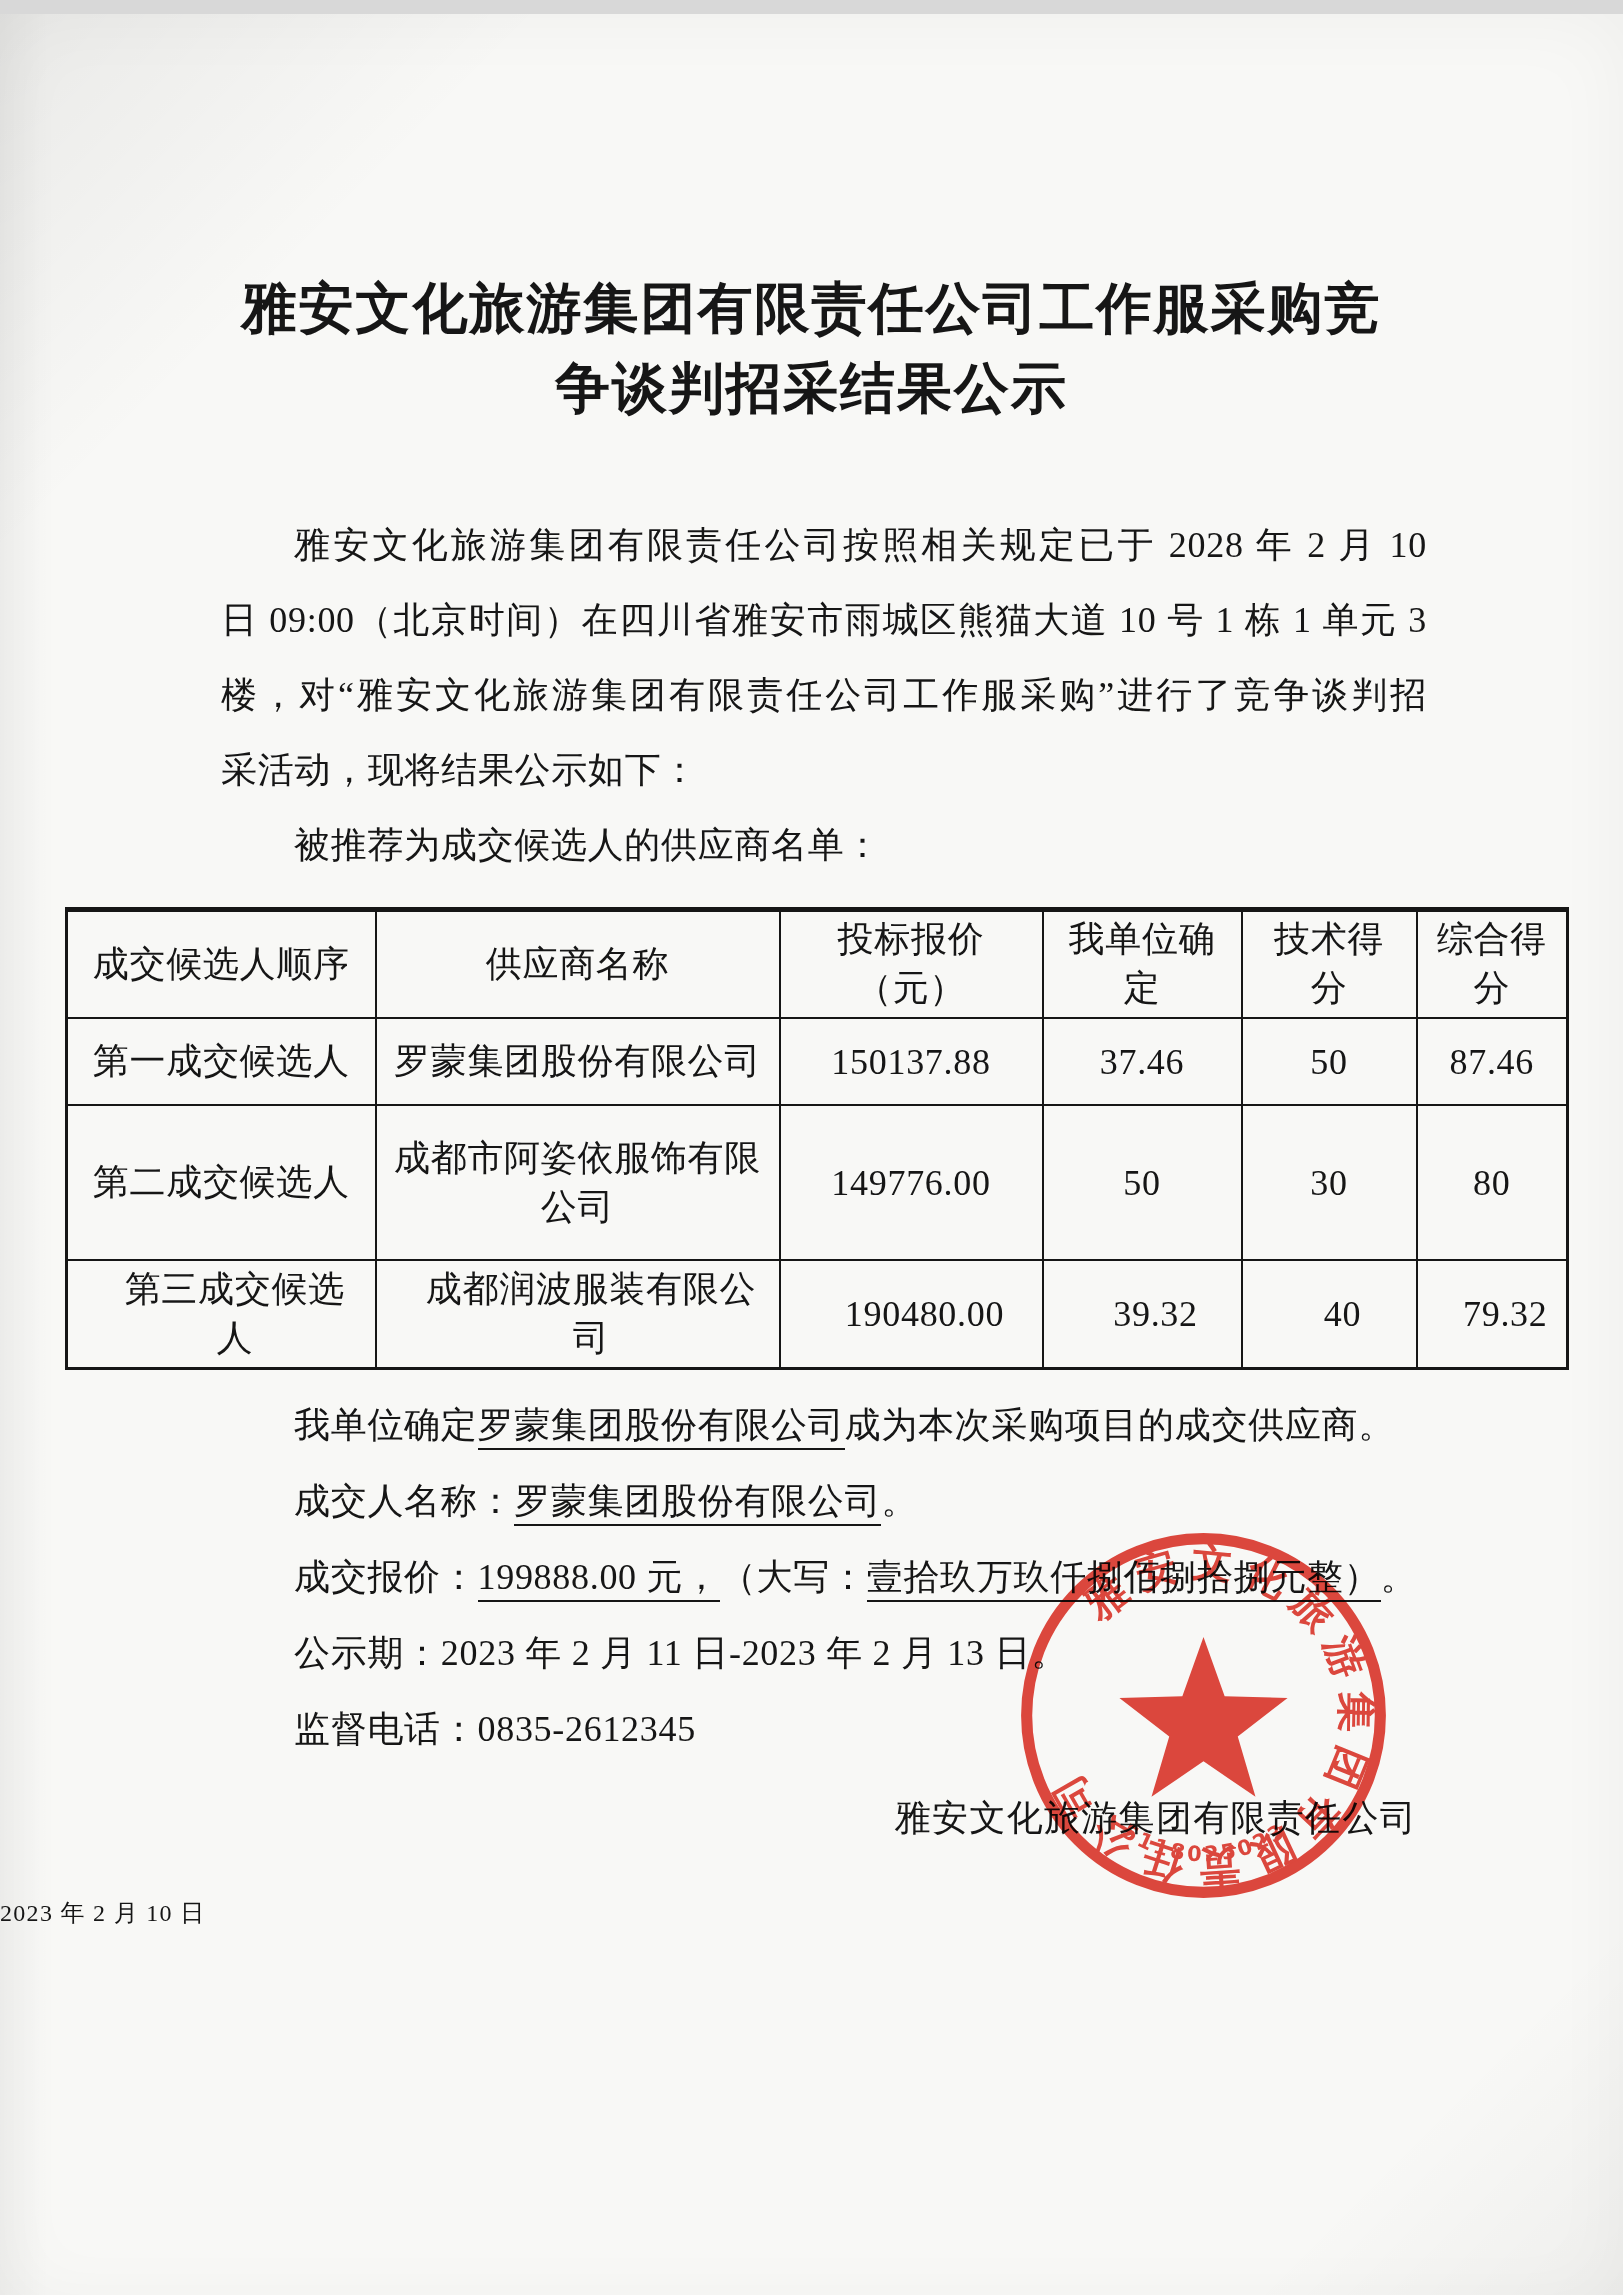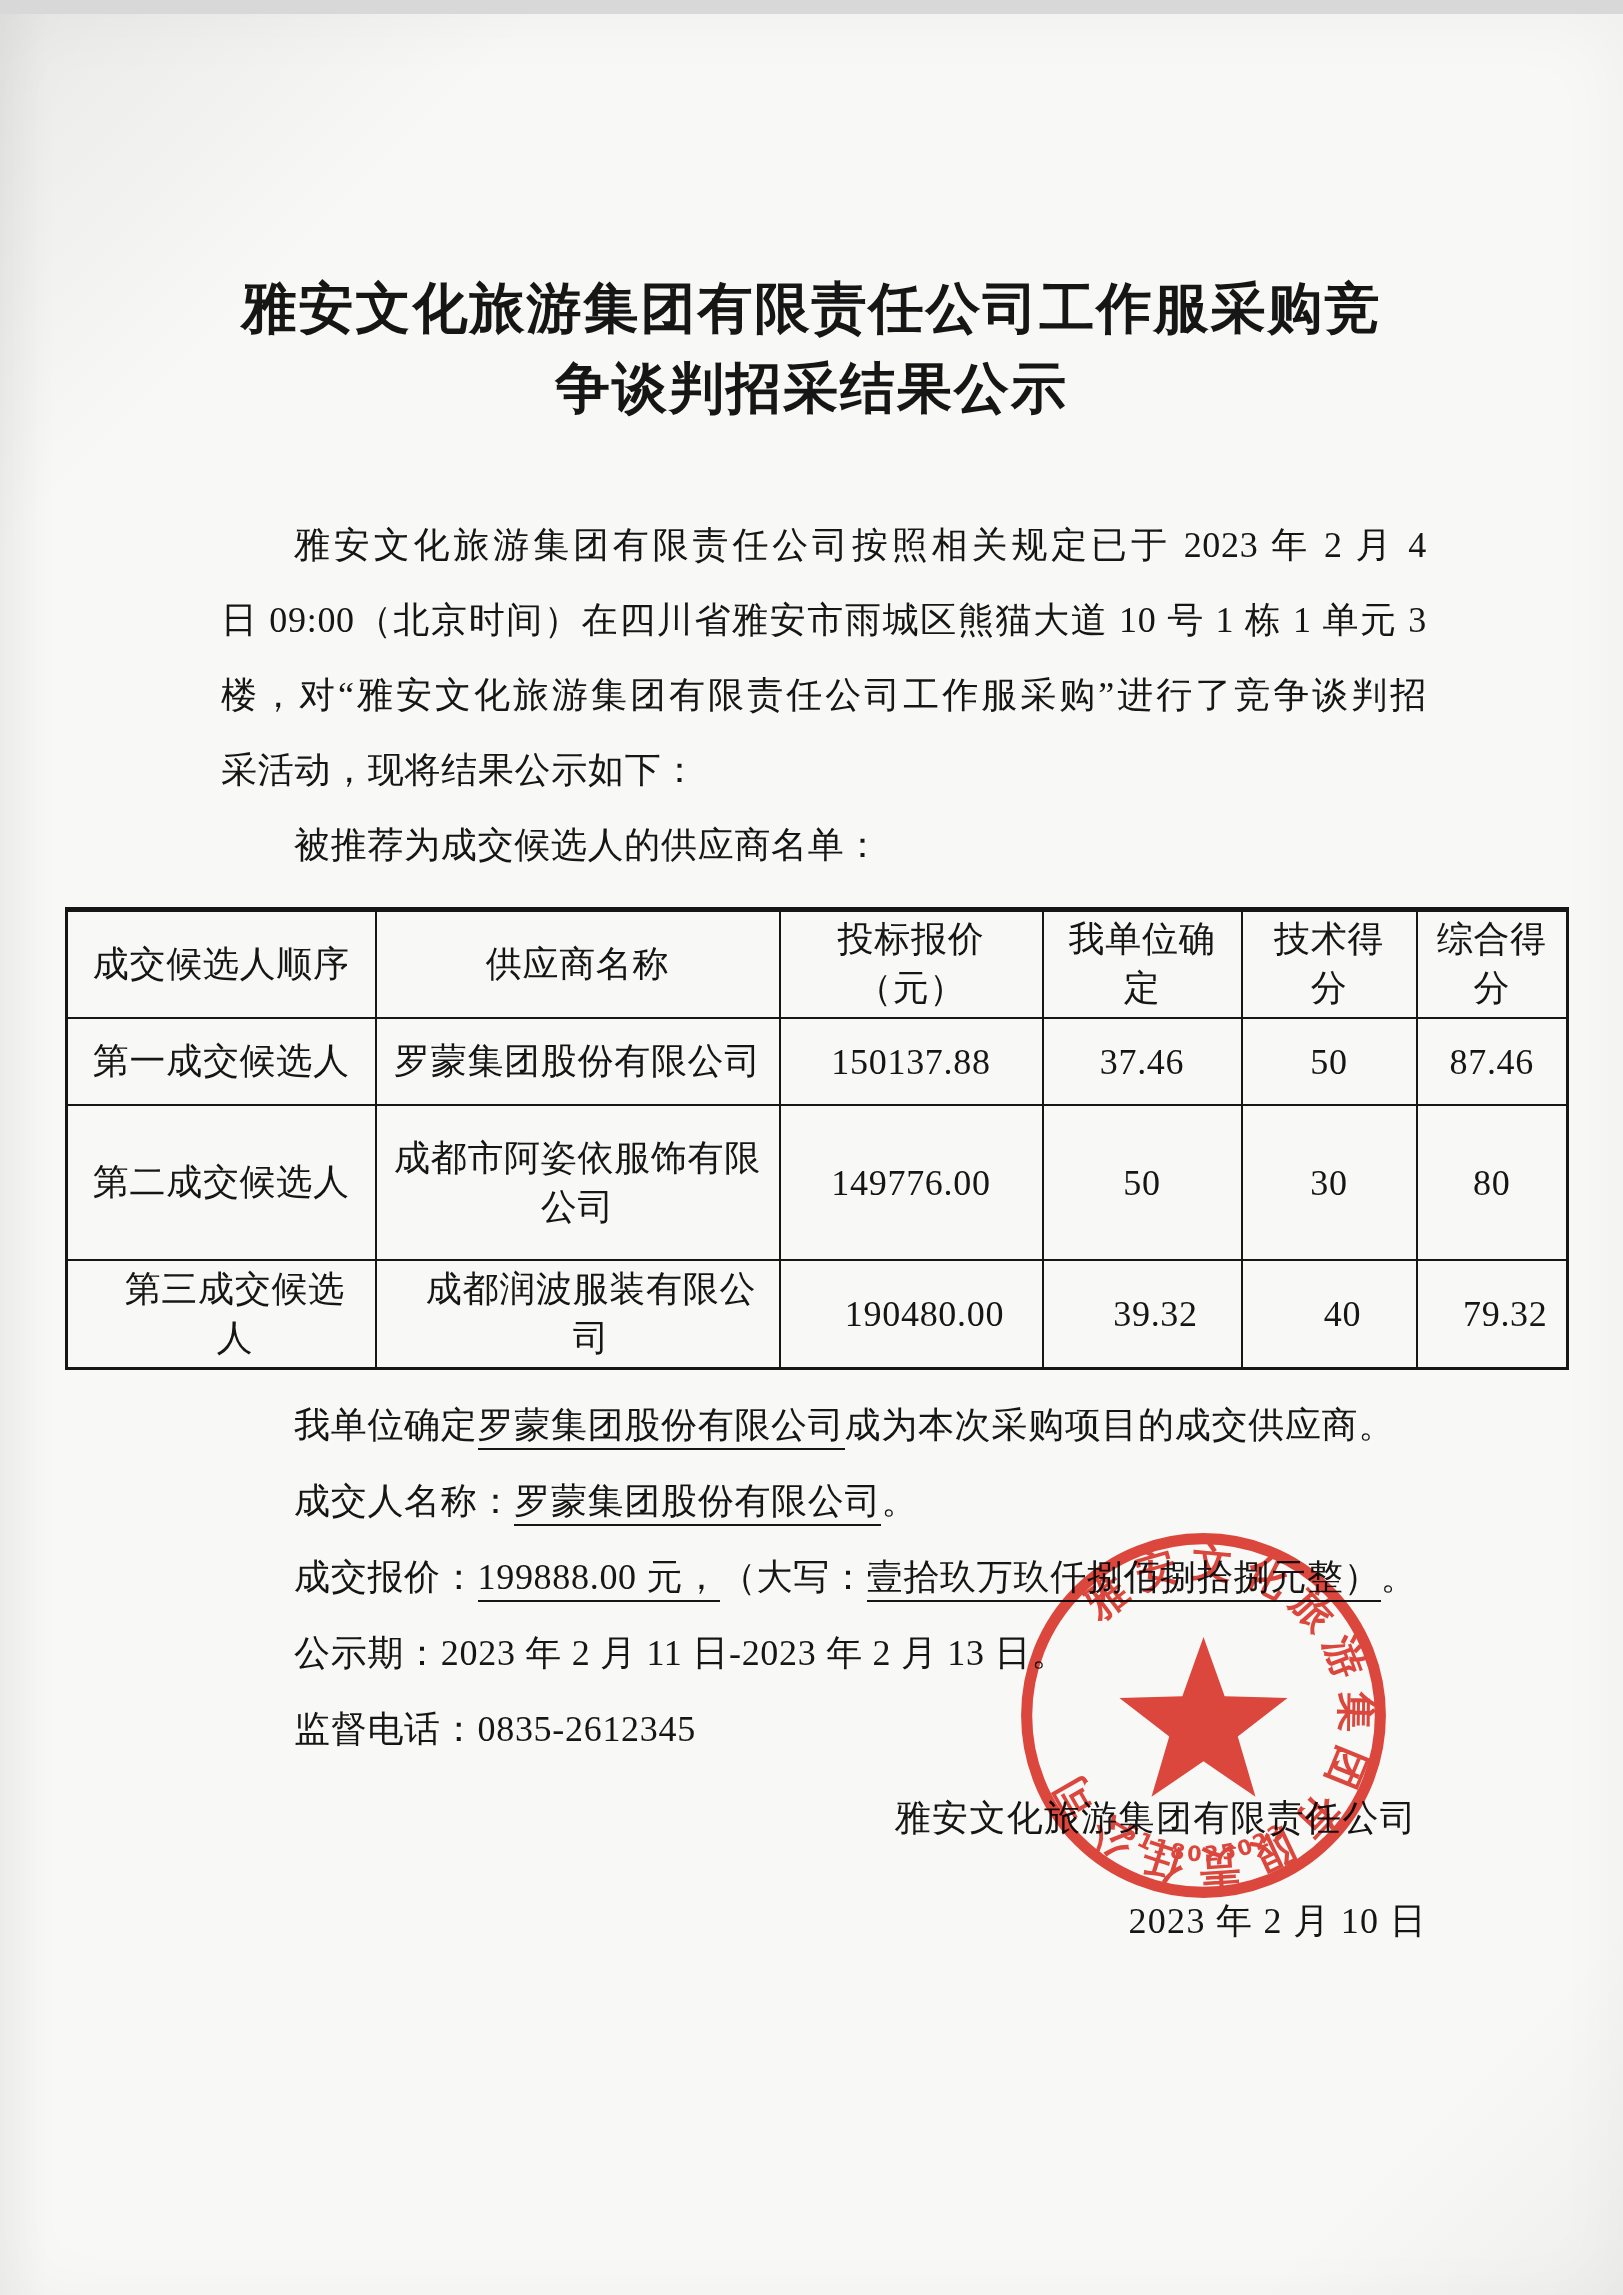--- a/index.html
+++ b/index.html
@@ -76,22 +76,22 @@
   }
   .u{border-bottom:2.6px solid var(--ink);padding-bottom:3.3px;}
 
   .sig-company{
     margin-top:27.5px;
     font-size:36px;letter-spacing:1.3px;
     text-align:right;padding-right:206px;
   }
   .sig-date{
     margin-top:54px;
-    font-size:36px;letter-spacing:1.3px;
-    text-align:right;padding-right:196px;
+    font-size:24px;letter-spacing:1.3px;
+    text-align:left;padding-right:196px;
   }
 
   .stamp{
     position:absolute;left:1007px;top:1505px;
     width:393px;height:393px;
     mix-blend-mode:multiply;
     opacity:.92;
   }
   .stamp svg{width:100%;height:100%;}
   .seal-ring{fill:none;stroke:var(--seal-red);stroke-width:17;}
@@ -106,21 +106,21 @@
 
 <div class="paper">
   <div class="content">
 
     <h1 class="title">
       <div>雅安文化旅游集团有限责任公司工作服采购竞</div>
       <div>争谈判招采结果公示</div>
     </h1>
 
     <div class="intro">
-      <div class="line fill indent">雅安文化旅游集团有限责任公司按照相关规定已于 2023 年 2 月 4</div>
+      <div class="line fill indent">雅安文化旅游集团有限责任公司按照相关规定已于 2028 年 2 月 10</div>
       <div class="line fill">日 09:00（北京时间）在四川省雅安市雨城区熊猫大道 10 号 1 栋 1 单元 3</div>
       <div class="line fill">楼，对“雅安文化旅游集团有限责任公司工作服采购”进行了竞争谈判招</div>
       <div class="line">采活动，现将结果公示如下：</div>
       <div class="line indent">被推荐为成交候选人的供应商名单：</div>
     </div>
 
     <table class="results">
       <colgroup>
         <col style="width:309px">
           <col style="width:404px">

